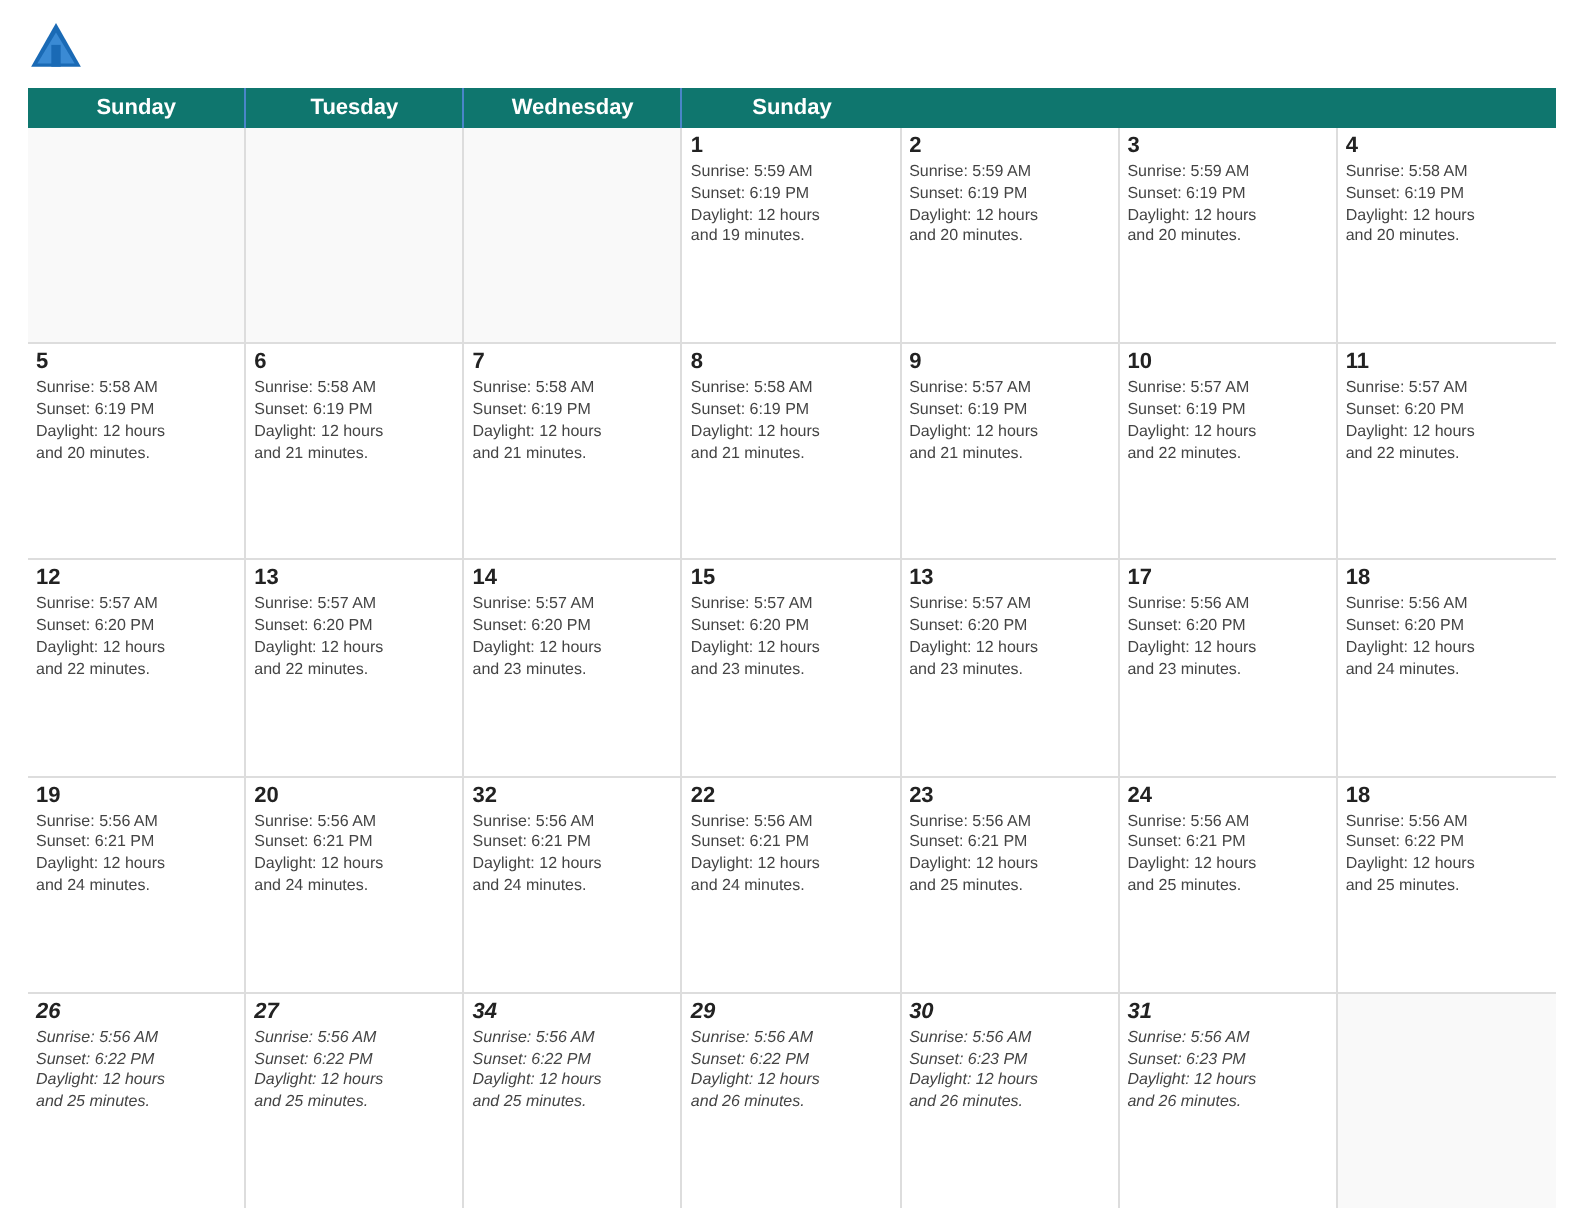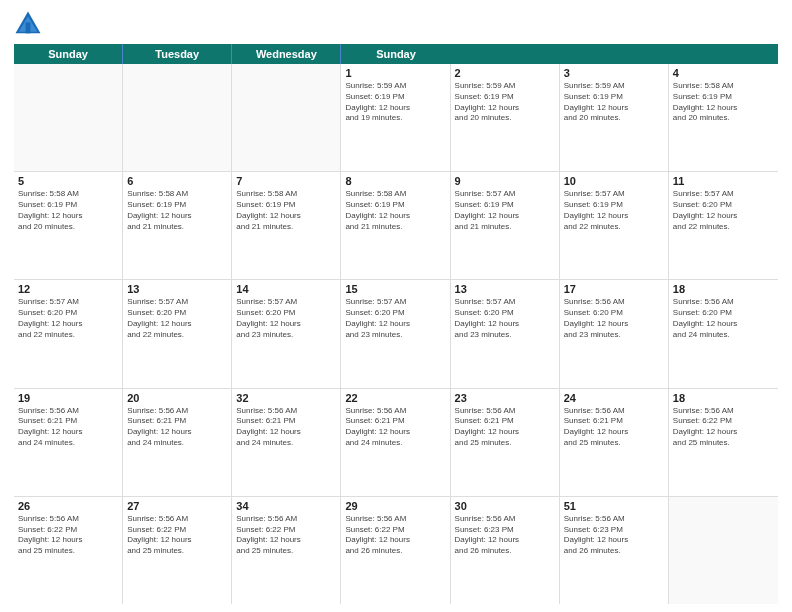--- a/index.html
+++ b/index.html
@@ -77,21 +77,21 @@
       flex: 1;
       display: flex;
       flex-direction: column;
     }
     .cal-week {
       flex: 1;
       display: grid;
       grid-template-columns: repeat(7, 1fr);
       border-bottom: 1px solid #ddd;
     }
-    .cal-week:last-child { border-bottom: none; }
+    .cal-week:last-child { border-bottom: none; font-style: italic; }
     .cal-cell {
       border-right: 1px solid #ddd;
       padding: 3px 4px;
       font-size: 8.5px;
       color: #333;
       vertical-align: top;
       min-height: 0;
       background: #fff;
     }
     .cal-cell:last-child { border-right: none; }
@@ -355,21 +355,21 @@
 and 26 minutes.</div>
           </div>
           <div class="cal-cell">
             <div class="day-num">30</div>
             <div class="cell-info" style="white-space: pre-line;">Sunrise: 5:56 AM
 Sunset: 6:23 PM
 Daylight: 12 hours
 and 26 minutes.</div>
           </div>
           <div class="cal-cell">
-            <div class="day-num">51</div>
+            <div class="day-num">31</div>
             <div class="cell-info" style="white-space: pre-line;">Sunrise: 5:56 AM
 Sunset: 6:23 PM
 Daylight: 12 hours
 and 26 minutes.</div>
           </div>
           <div class="cal-cell empty"></div>
         </div>
       </div>
   </div>
 </div>

